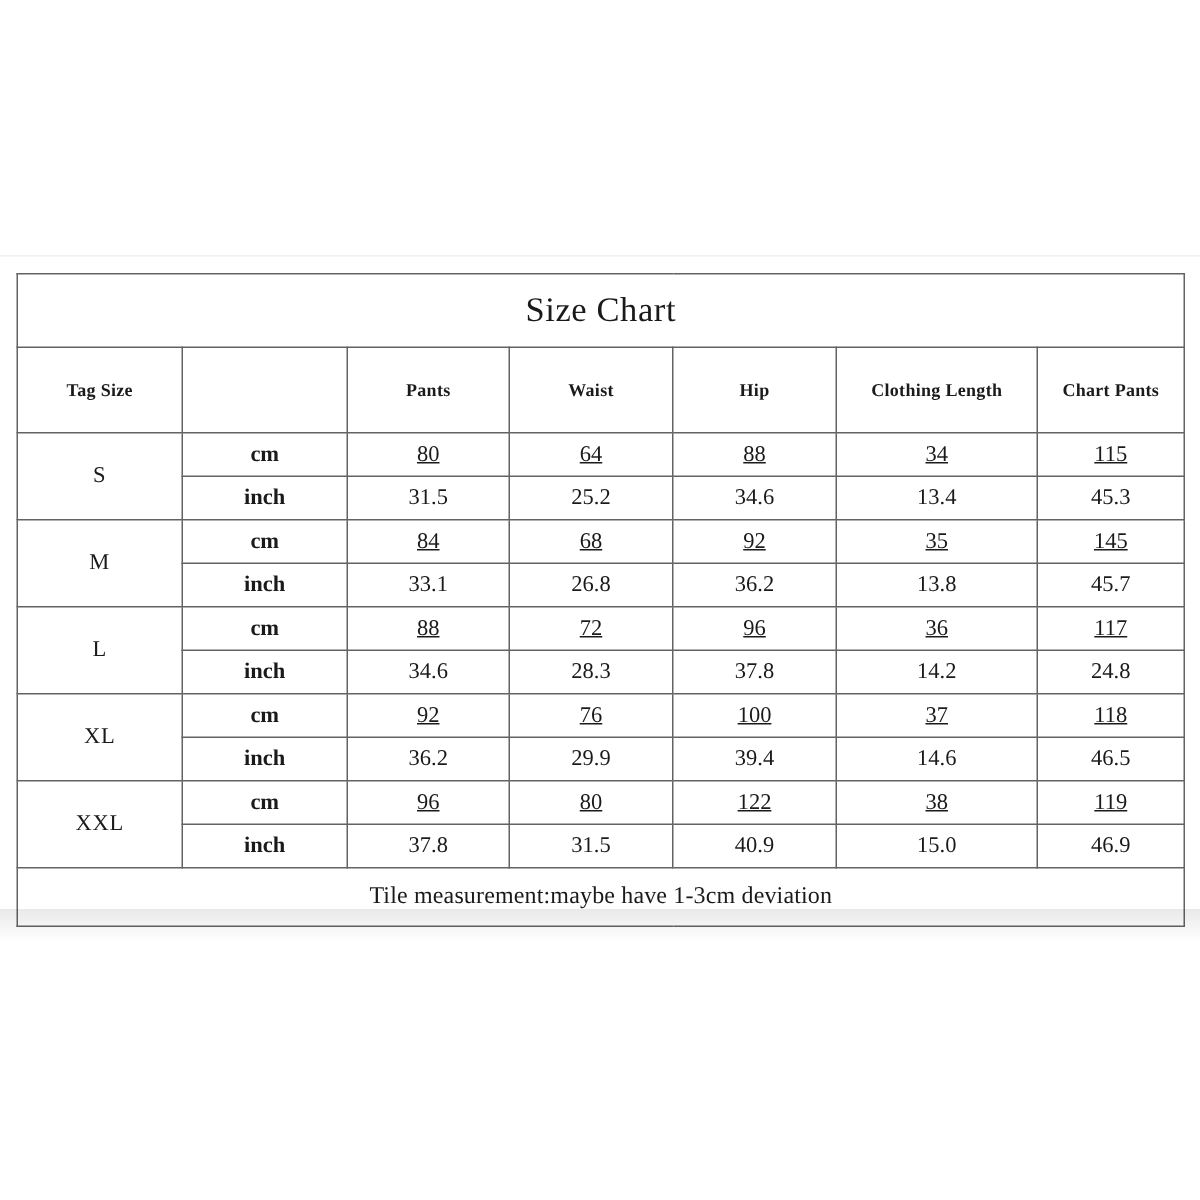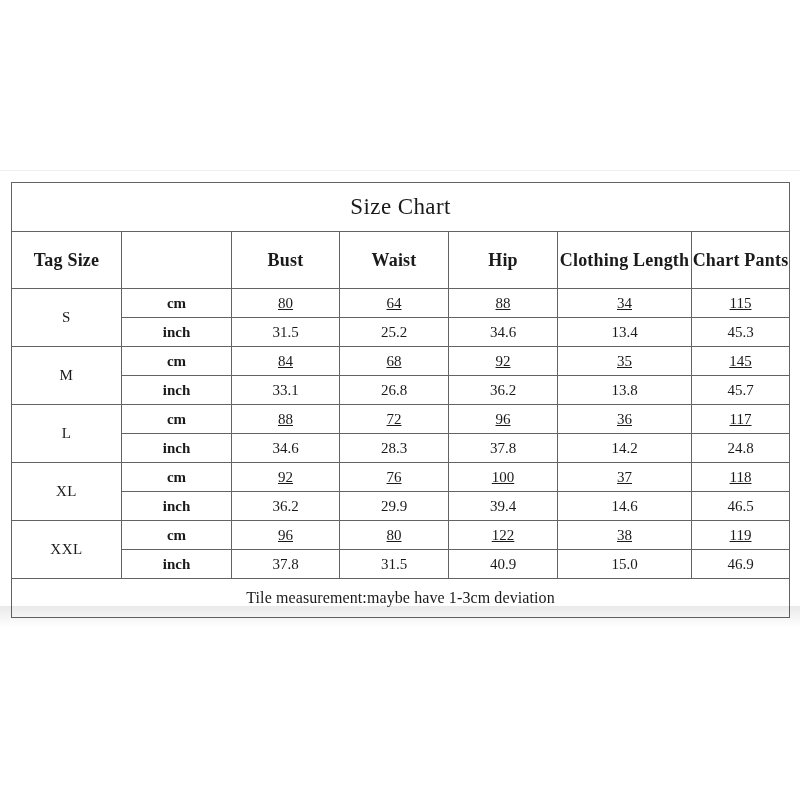--- a/index.html
+++ b/index.html
@@ -75,21 +75,21 @@
     height: 48px;
     font-size: 23px;
     font-weight: 400;
     letter-spacing: 0.4px;
     color: #141414;
   }
 
   
   tr.head-row td {
     height: 56px;
-    font-size: 18px;
+    font-size: 12px;
     font-weight: bold;
     letter-spacing: 0.2px;
   }
   td.head-blank { }
 
   
   tr.data-row td {
     height: 28px;
     font-size: 15px;
   }
@@ -137,21 +137,21 @@
     </colgroup>
     <tbody>
 
       <tr>
         <td class="title-cell" colspan="7">Size Chart</td>
       </tr>
 
       <tr class="head-row">
         <td>Tag Size</td>
         <td class="head-blank"></td>
-        <td>Bust</td>
+        <td>Pants</td>
         <td>Waist</td>
         <td>Hip</td>
         <td>Clothing Length</td>
         <td>Chart Pants</td>
       </tr>
 
       <tr class="data-row">
         <td class="size-cell" rowspan="2">S</td>
         <td class="unit-cell">cm</td>
         <td class="val-cm">80</td>

